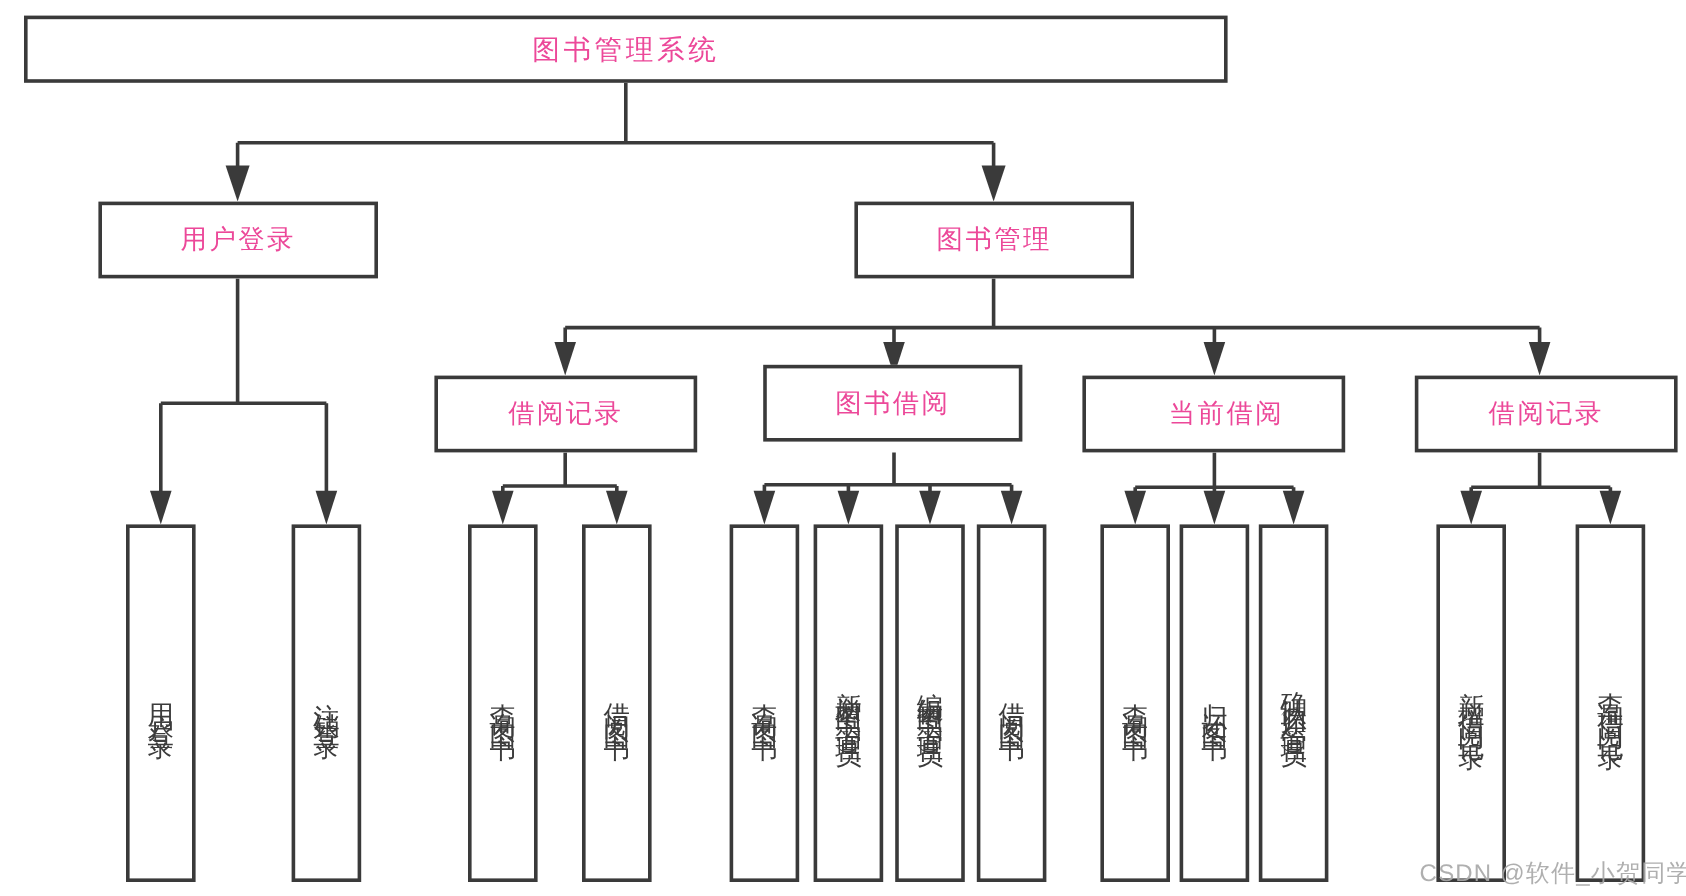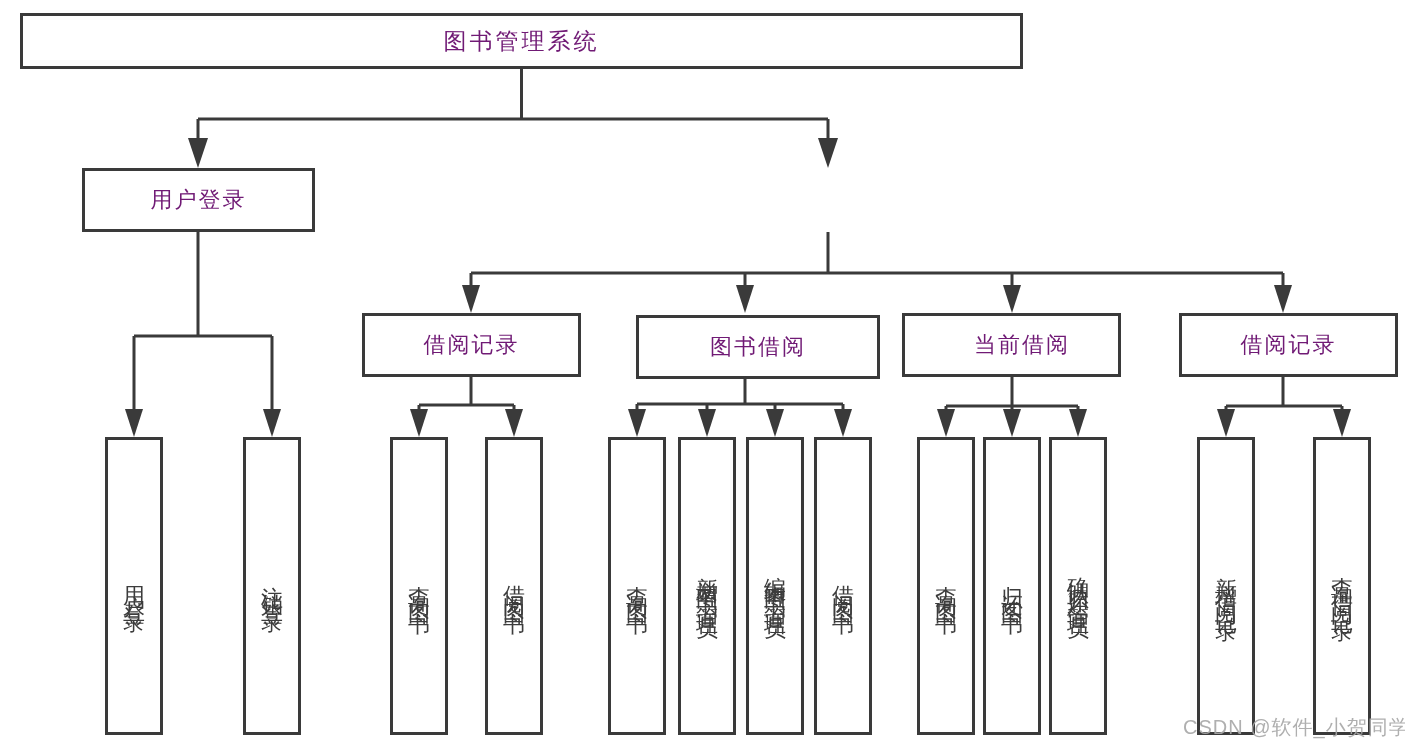--- a/index.html
+++ b/index.html
@@ -5,21 +5,21 @@
   html,body{margin:0;padding:0;background:#ffffff;}
   #stage{
     position:relative;width:1405px;height:747px;background:#ffffff;overflow:hidden;
     font-family:"Liberation Sans",sans-serif;color:#3c3c3c;
   }
   #wires{position:absolute;left:0;top:0;z-index:0;}
   .box{
     position:absolute;box-sizing:border-box;border:3px solid #3a3a3a;background:#ffffff;
     display:flex;align-items:center;justify-content:center;z-index:1;
   }
-  .h-label{font-size:22px;letter-spacing:2px;white-space:nowrap;color:#701a75;}
+  .h-label{font-size:22px;letter-spacing:2px;white-space:nowrap;color:#ec4899;}
   .title{font-size:23px;letter-spacing:3px;}
   .v-label{
     writing-mode:vertical-lr;text-orientation:mixed;
     font-size:22px;letter-spacing:9px;line-height:1;color:#3c3c3c;white-space:nowrap;
   }
   .v-label.tight{letter-spacing:6px;}
   #watermark{
     position:absolute;left:1183px;top:714px;z-index:2;
     font-size:20px;letter-spacing:1px;color:rgba(168,168,168,0.92);white-space:nowrap;
   }
@@ -72,25 +72,28 @@
     </g>
   </svg>
 
   <div class="box" style="left:20px;top:13px;width:1003px;height:56px;">
     <span class="h-label title">图书管理系统</span>
   </div>
 
   <div class="box" style="left:82px;top:168px;width:233px;height:64px;">
     <span class="h-label">用户登录</span>
   </div>
+  <div class="box" style="left:712px;top:168px;width:233px;height:64px;">
+    <span class="h-label">图书管理</span>
+  </div>
 
   <div class="box" style="left:362px;top:313px;width:219px;height:64px;">
     <span class="h-label">借阅记录</span>
   </div>
-  <div class="box" style="left:636px;top:315px;width:244px;height:64px;">
+  <div class="box" style="left:636px;top:304px;width:216px;height:64px;">
     <span class="h-label">图书借阅</span>
   </div>
   <div class="box" style="left:902px;top:313px;width:219px;height:64px;padding-left:21px;">
     <span class="h-label">当前借阅</span>
   </div>
   <div class="box" style="left:1179px;top:313px;width:219px;height:64px;">
     <span class="h-label">借阅记录</span>
   </div>
 
   <div class="box" style="left:105px;top:437px;width:58px;height:298px;">

